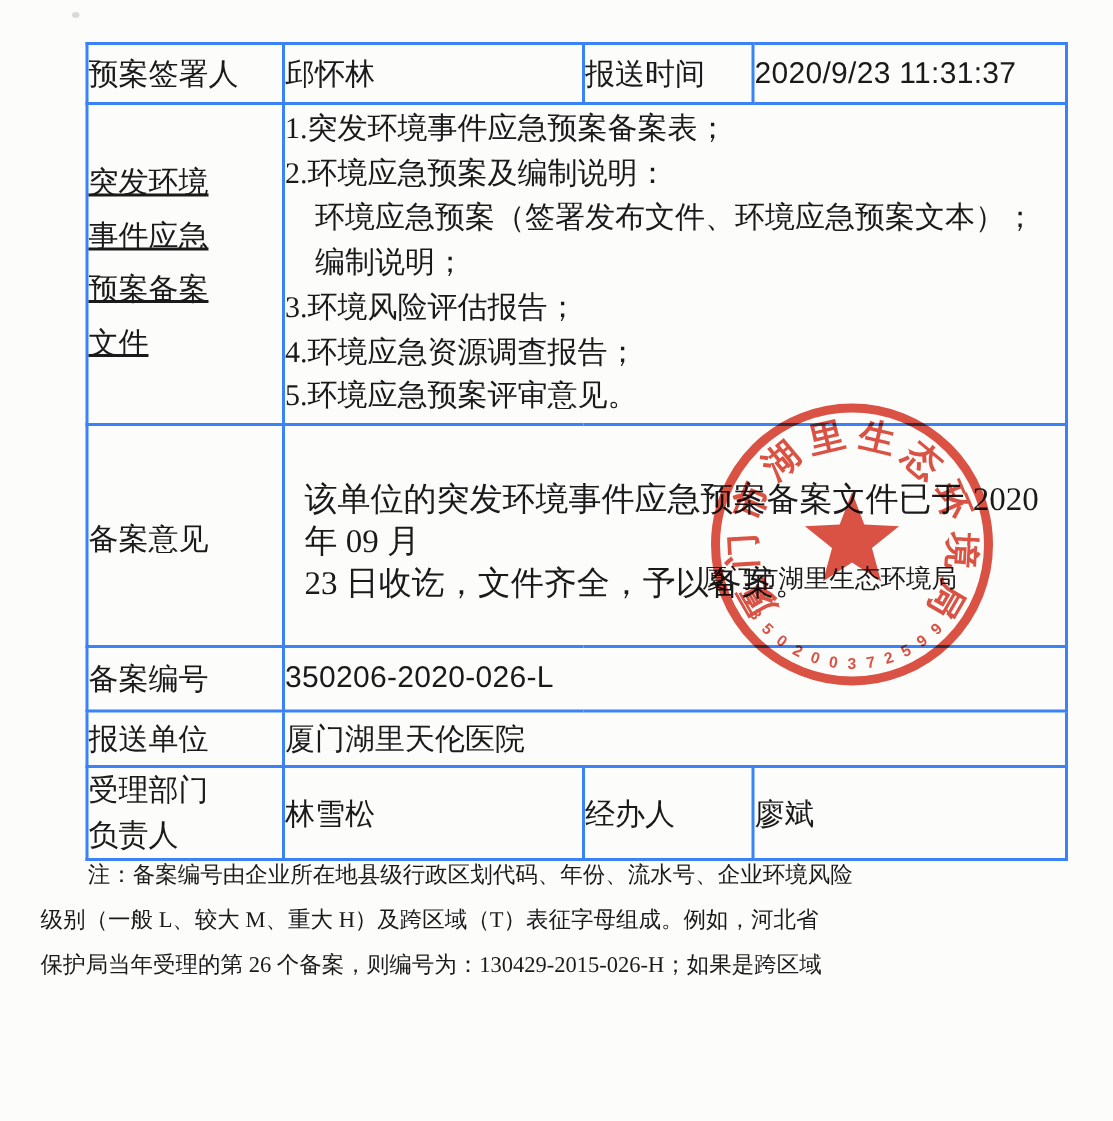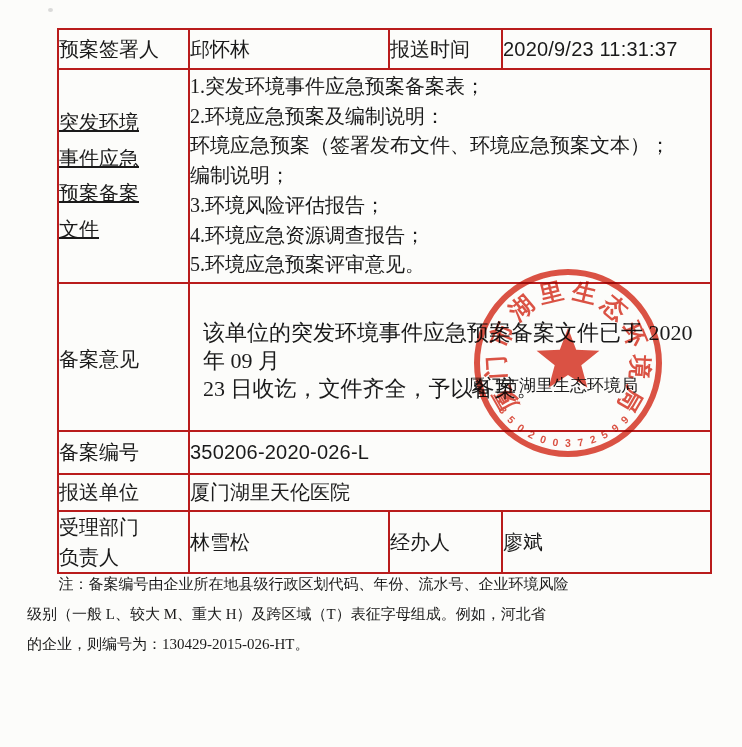--- a/index.html
+++ b/index.html
@@ -14,33 +14,33 @@
   .scan-speck {
     position:absolute; left:48px; top:8px;
     width:5px; height:4px; border-radius:50%;
     background:#bdbdbd; opacity:.55;
   }
   table.form {
     position:absolute; left:57px; top:28px;
     width:653px; border-collapse:collapse; table-layout:fixed;
   }
   table.form td {
-    border:2px solid #b91c1c;
+    border:2px solid #3b82f6;
     font-size:20px;
     padding:0;
     vertical-align:middle;
     margin-top:32px;
   }
   .label-cell { padding:2px 4px 2px 12px; }
   .value-cell { padding:2px 4px 2px 13px; }
   .sans { font-family:"Liberation Sans","DejaVu Sans",sans-serif; font-size:19px; letter-spacing:.2px; }
   .top { vertical-align:top; }
   .docs-label { padding:8px 4px 0 12px; line-height:35.5px;text-decoration:underline; }
   .doc-list { padding:6px 8px 0 12px; line-height:29.8px; font-size:19.5px; }
-  .doc-line.indent { }
+  .doc-line.indent { padding-left:20px; }
   .opinion-cell { position:relative; }
   .opinion-text { padding:8px 12px 0 13px; line-height:28px; font-size:22px; }
   .opinion-sign { position:absolute; top:90px; right:72px; font-size:17px; white-space:nowrap; }
   .two-line { line-height:30px; padding-top:4px; padding-bottom:4px; }
   .note {
     position:absolute; left:27px; top:569px; width:690px;
     font-size:15px; line-height:30px;
   }
   .note-line { white-space:nowrap; }
   .note-line.first { text-indent:2.1em; }
@@ -163,16 +163,16 @@
         <text class="seal-digit" fill="#d93b2b" transform="translate(134.3 169.3) rotate(-27.0)">5</text>
         <text class="seal-digit" fill="#d93b2b" transform="translate(145.0 162.7) rotate(-36.0)">9</text>
         <text class="seal-digit" fill="#d93b2b" transform="translate(154.6 154.6) rotate(-45.0)">9</text>
         <text class="seal-digit" fill="#d93b2b" transform="translate(162.7 145.0) rotate(-54.0)">7</text>
       </g>
   </svg>
 
   <div class="note">
     <div class="note-line first">注：备案编号由企业所在地县级行政区划代码、年份、流水号、企业环境风险</div>
     <div class="note-line">级别（一般 L、较大 M、重大 H）及跨区域（T）表征字母组成。例如，河北省</div>
-    <div class="note-line">的企业，则编号为：130429-2015-026-HT。</div>
+    <div class="note-line">保护局当年受理的第 26 个备案，则编号为：130429-2015-026-H；如果是跨区域</div>
   </div>
 
 </div>
 
 </body></html>

